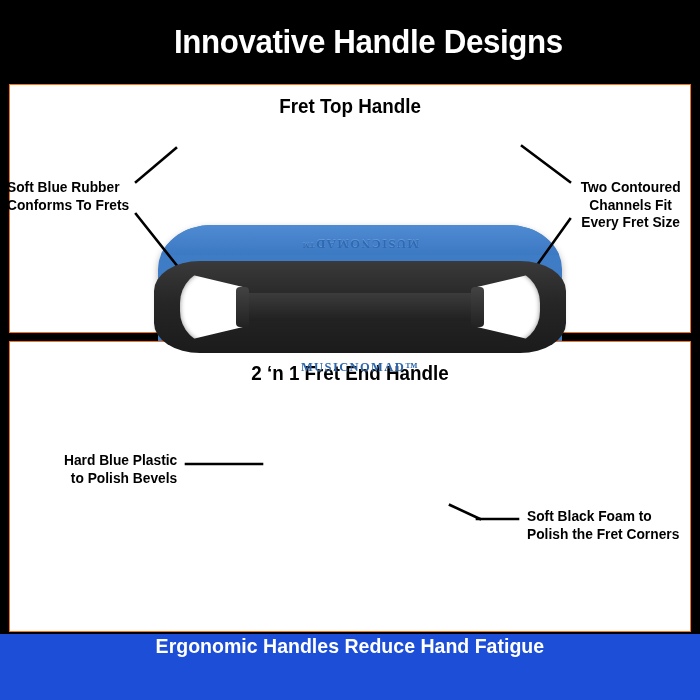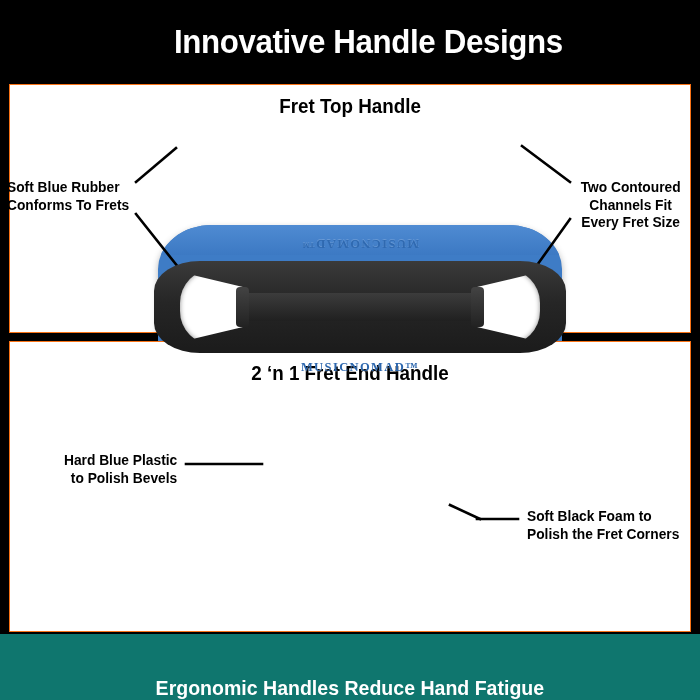--- a/index.html
+++ b/index.html
@@ -141,22 +141,22 @@
     color:#2c66ad;
     text-shadow:0 1px 0 rgba(255,255,255,0.22);
     font-family:"Liberation Serif", serif;
   }
   .fth-logo.top    { top:11px; transform:rotate(180deg); opacity:.85;}
   .fth-logo.bottom { bottom:10px; }
 
   
   .footer-band {
     position:absolute; left:0; bottom:0; width:700px; height:66px;
-    background:#0f766e;
-    display:flex; align-items:flex-end; justify-content:center;
+    background:#1d4ed8;
+    display:flex; align-items:flex-start; justify-content:center;
   }
   .footer-text {
     color:#fff; font-size:21px; font-weight:bold;
     transform:scaleX(0.93); white-space:nowrap;
   }
 </style>
 </head>
 <body>
 
 <div id="page">

